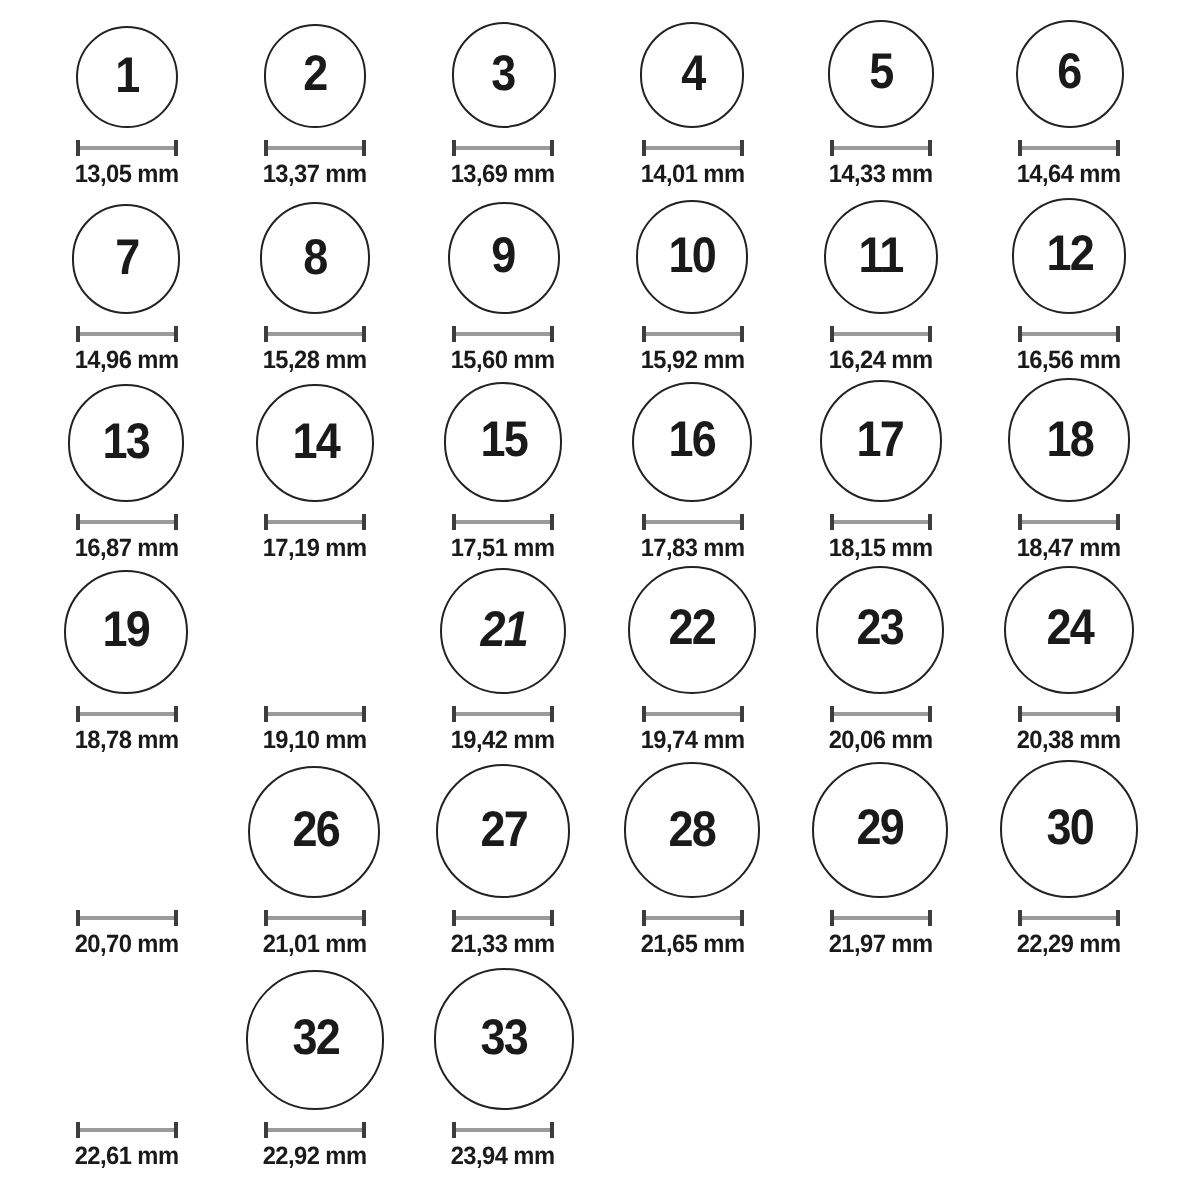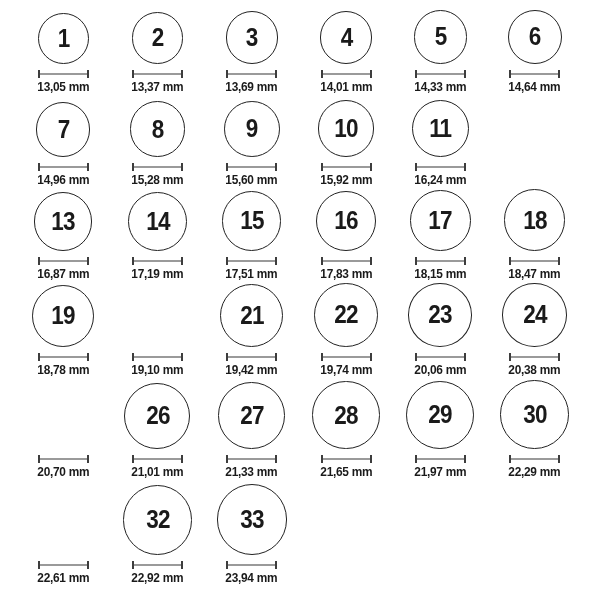--- a/index.html
+++ b/index.html
@@ -158,20 +158,27 @@
         <div class="dim"></div>
         <div class="label">15,92 mm</div>
       </div>
       <div class="cell">
         <div class="circle" style="width: 57px; height: 57px;">
           <span class="num">11</span>
         </div>
         <div class="dim"></div>
         <div class="label">16,24 mm</div>
       </div>
+      <div class="cell">
+        <div class="circle" style="width: 57.6px; height: 57.6px;">
+          <span class="num">12</span>
+        </div>
+        <div class="dim"></div>
+        <div class="label">16,56 mm</div>
+      </div>
     </div>
     <div class="row row-3">
       <div class="cell">
         <div class="circle" style="width: 58.2px; height: 58.2px;">
           <span class="num">13</span>
         </div>
         <div class="dim"></div>
         <div class="label">16,87 mm</div>
       </div>
       <div class="cell">
@@ -216,21 +223,21 @@
           <span class="num">19</span>
         </div>
         <div class="dim"></div>
         <div class="label">18,78 mm</div>
       </div>
       <div class="cell">
         <div class="dim"></div>
         <div class="label">19,10 mm</div>
       </div>
       <div class="cell">
-        <div class="circle" style="width: 63px; height: 63px;">
+        <div class="circle" style="width: 63px; height: 63px; font-style: italic;">
           <span class="num">21</span>
         </div>
         <div class="dim"></div>
         <div class="label">19,42 mm</div>
       </div>
       <div class="cell">
         <div class="circle" style="width: 63.6px; height: 63.6px;">
           <span class="num">22</span>
         </div>
         <div class="dim"></div>

